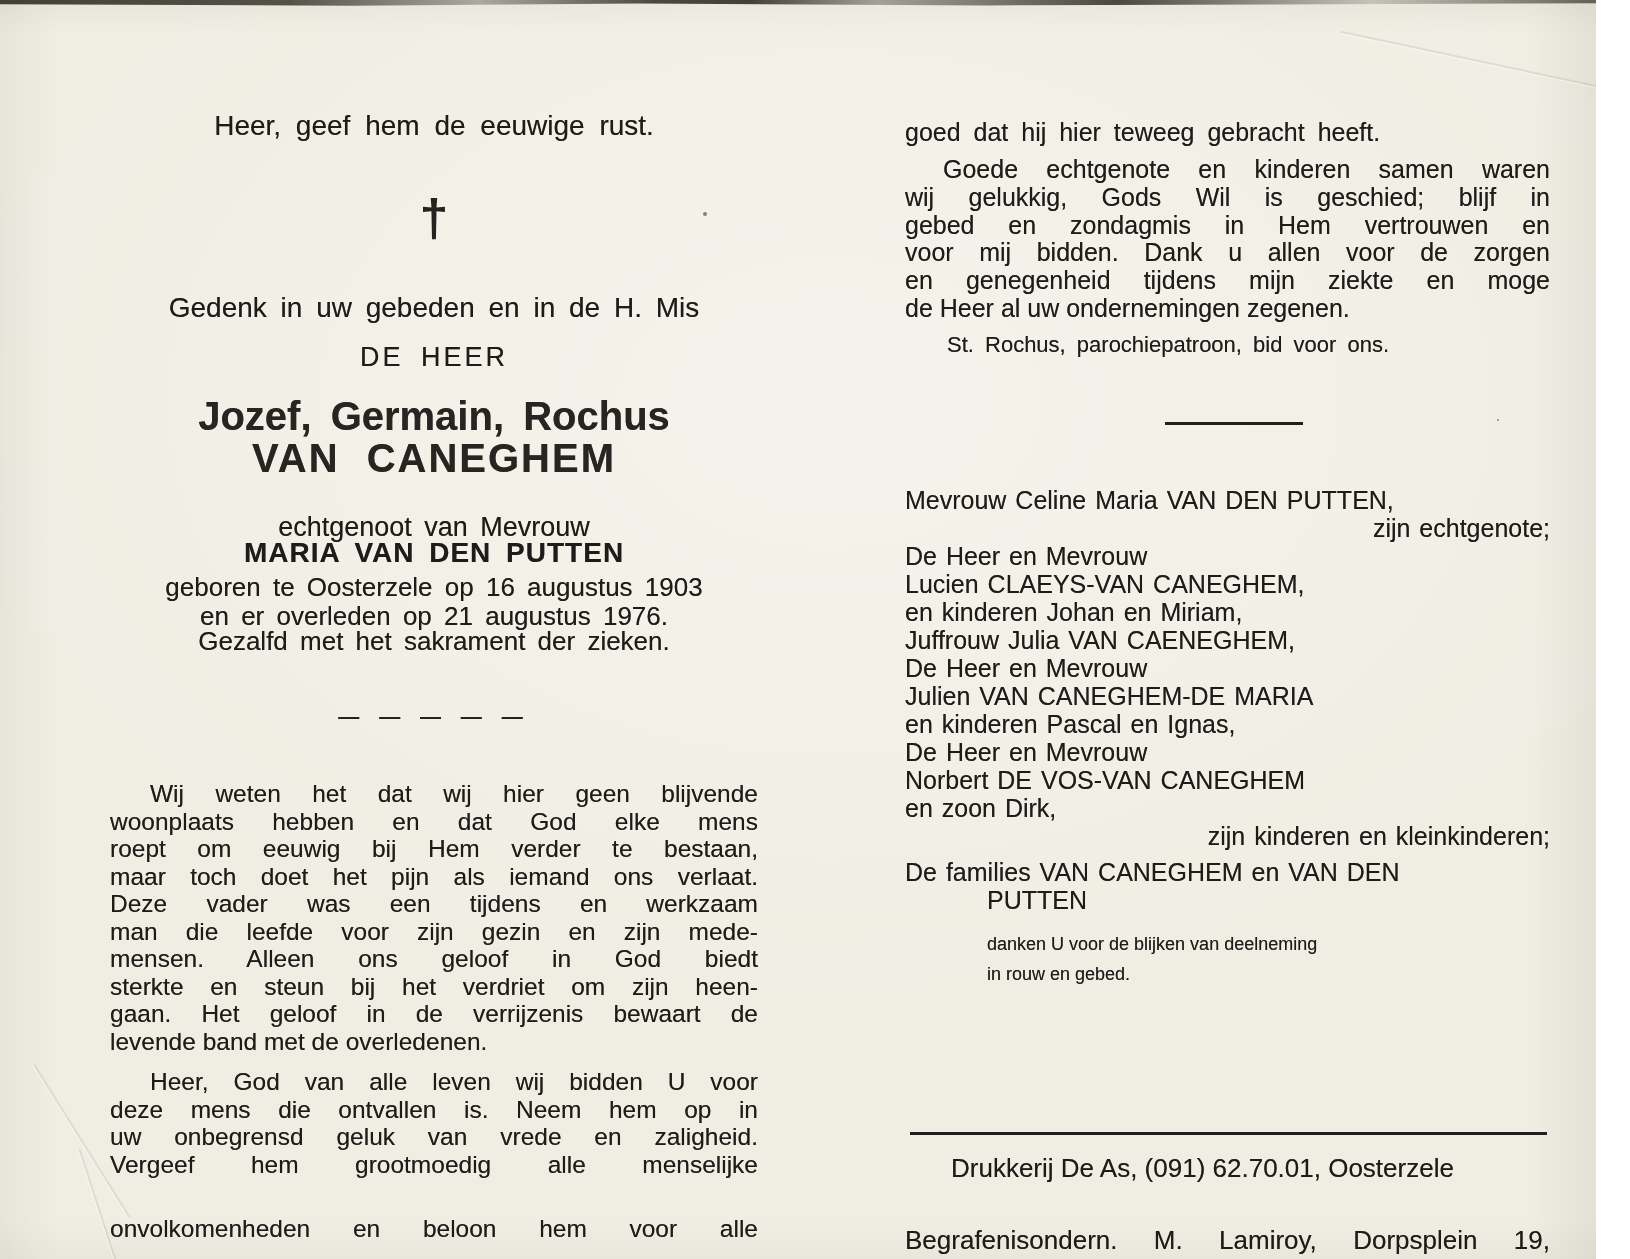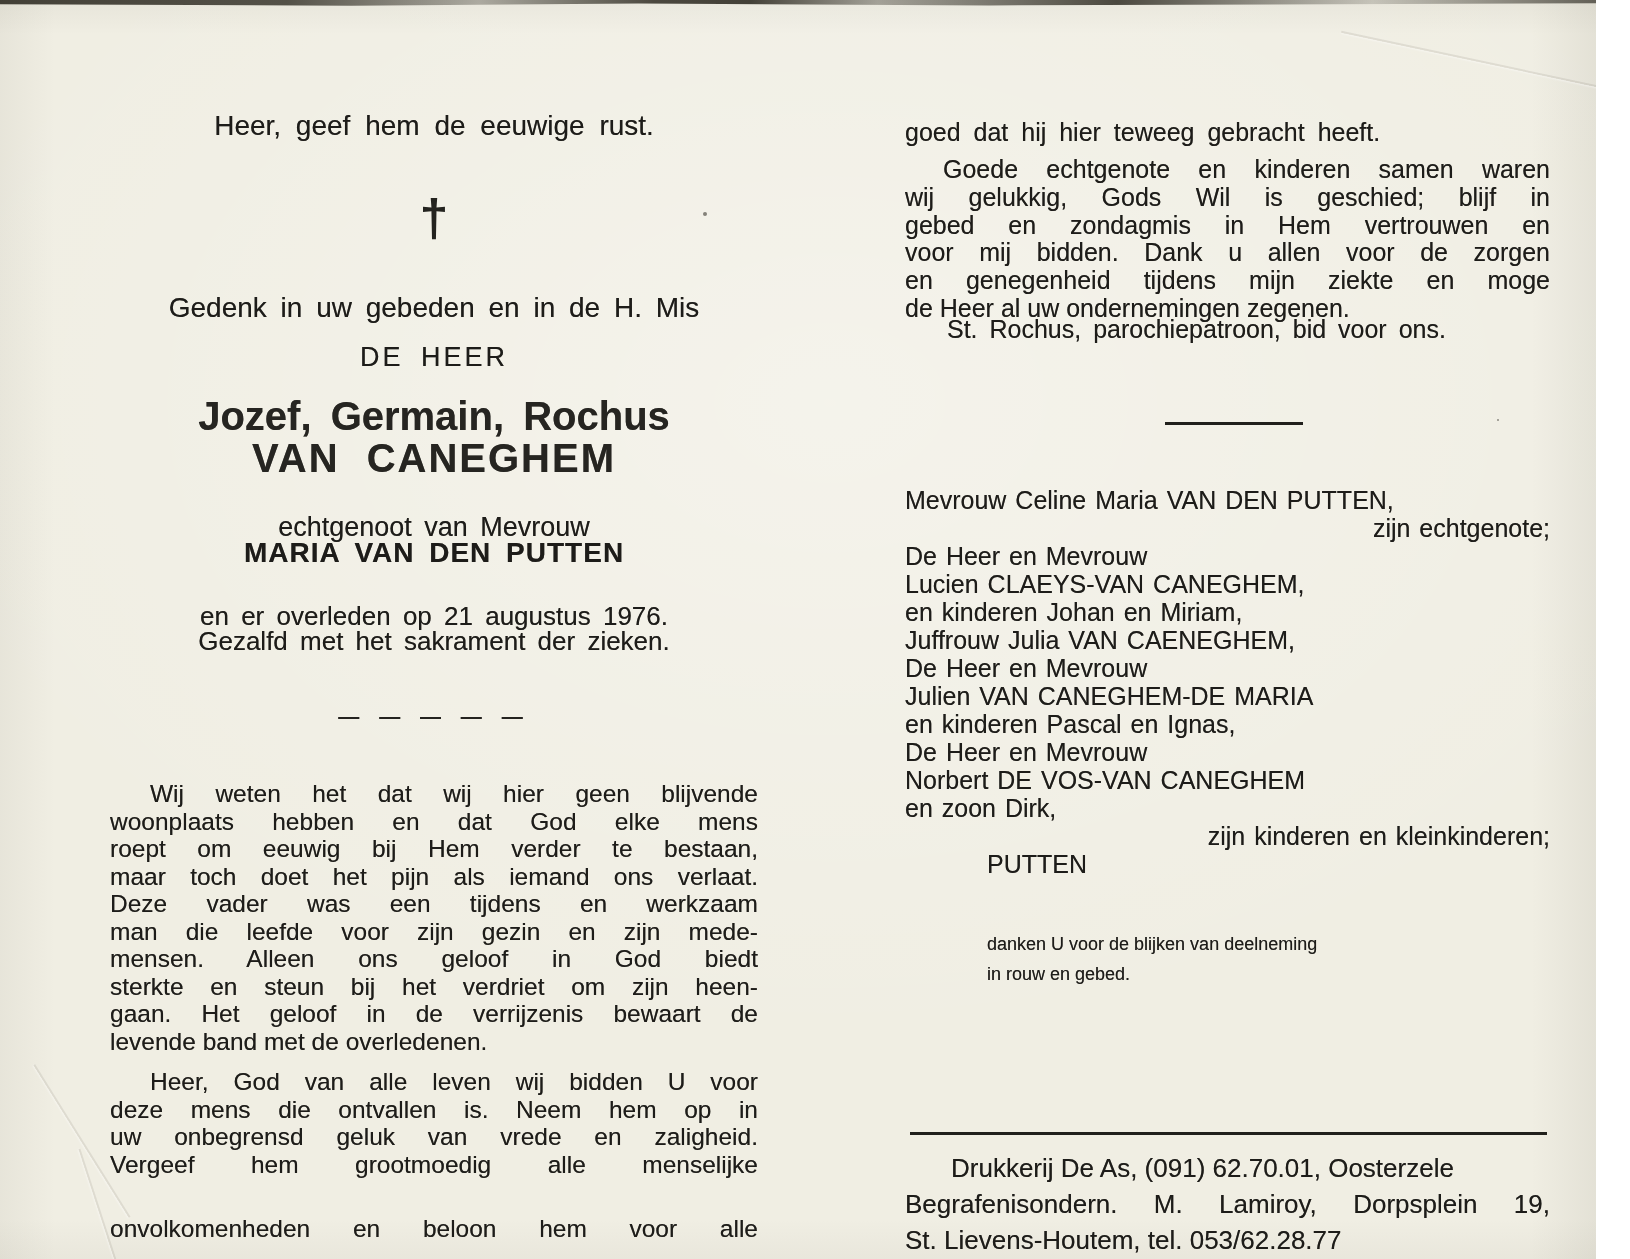--- a/index.html
+++ b/index.html
@@ -50,42 +50,42 @@
   .para > div:first-child { text-indent: 40px; }
   .para > div:last-child  { text-align-last: left; }
   .para1 { top: 780px; }
   .para2 { top: 1068px; }
   .para2 > div:last-child { text-align-last: justify; margin-top: 37px; } 
 
   
   .cont   { top: 118px; font-size: 25px; word-spacing: 6px; }
   .rpara  { top: 156px; font-size: 25px; line-height: 27.8px; }
   .rpara > div:first-child { text-indent: 38px; }
-  .patron { top: 315px; font-size: 25px; word-spacing: 5px; text-indent: 42px; }
+  .patron { top: 332px; font-size: 22px; word-spacing: 5px; text-indent: 42px; }
 
   .hdivider {
     position: absolute; top: 422px; left: 260px;
     width: 138px; height: 3px; background: #21201c;
   }
 
   .fam { top: 486px; font-size: 25px; line-height: 28px; word-spacing: 2px; }
   .fam .fl.right  { text-align: right; }
   .fam .fl.gap    { margin-top: 8px; }
   .fam .fl.indent { text-indent: 82px; }
 
   .thanks { top: 930px; font-size: 18px; line-height: 29.5px; }
   .thanks > div { text-indent: 82px; }
 
   .footer-rule {
     position: absolute; top: 1132px; left: 5px;
     width: 637px; height: 3px; background: #21201c;
   }
   .printer { top: 1150px; font-size: 26px; line-height: 36px; }
   .printer > div:first-child { text-indent: 46px; }
-  .printer > div:nth-child(2) { text-align: justify; text-align-last: justify; }
+  .printer > div:nth-child(2) { text-align: justify; text-align-last: justify; margin-top: 36px; }
 
   
   .edge-top {
     position: absolute; top: 0; left: 0; width: 100%; height: 6px;
     background:
       linear-gradient(90deg,
         rgba(58,55,46,0.95) 0%, rgba(58,55,46,0.85) 18%, rgba(58,55,46,0.35) 30%,
         rgba(58,55,46,0.9) 41%, rgba(58,55,46,0.95) 47%, rgba(58,55,46,0.4) 55%,
         rgba(58,55,46,0.9) 70%, rgba(58,55,46,0.2) 86%, rgba(58,55,46,0.75) 100%);
     clip-path: polygon(0 0, 100% 0, 100% 55%, 62% 90%, 40% 60%, 22% 95%, 0 70%);
@@ -104,20 +104,21 @@
 
   <div class="page page-left">
     <div class="abs ctr ink opening">Heer, geef hem de eeuwige rust.</div>
     <div class="abs ctr cross">†</div>
     <div class="abs ctr ink remember">Gedenk in uw gebeden en in de H. Mis</div>
     <div class="abs ctr ink title-prefix">DE HEER</div>
     <div class="abs ctr ink name1">Jozef, Germain, Rochus</div>
     <div class="abs ctr ink name2">VAN CANEGHEM</div>
     <div class="abs ctr ink spouse-intro">echtgenoot van Mevrouw</div>
     <div class="abs ctr ink spouse-name">MARIA VAN DEN PUTTEN</div>
+    <div class="abs ctr ink vitals1">geboren te Oosterzele op 16 augustus 1903</div>
     <div class="abs ctr ink vitals2">en er overleden op 21 augustus 1976.</div>
     <div class="abs ctr ink vitals3">Gezalfd met het sakrament der zieken.</div>
     <div class="abs ctr ink dashes">— — — — —</div>
     <div class="abs ink para para1">
         <div>Wij weten het dat wij hier geen blijvende</div>
         <div>woonplaats hebben en dat God elke mens</div>
         <div>roept om eeuwig bij Hem verder te bestaan,</div>
         <div>maar toch doet het pijn als iemand ons verlaat.</div>
         <div>Deze vader was een tijdens en werkzaam</div>
         <div>man die leefde voor zijn gezin en zijn mede-</div>
@@ -156,20 +157,21 @@
       <div class="fl">Lucien CLAEYS-VAN CANEGHEM,</div>
       <div class="fl">en kinderen Johan en Miriam,</div>
       <div class="fl">Juffrouw Julia VAN CAENEGHEM,</div>
       <div class="fl">De Heer en Mevrouw</div>
       <div class="fl">Julien VAN CANEGHEM-DE MARIA</div>
       <div class="fl">en kinderen Pascal en Ignas,</div>
       <div class="fl">De Heer en Mevrouw</div>
       <div class="fl">Norbert DE VOS-VAN CANEGHEM</div>
       <div class="fl">en zoon Dirk,</div>
       <div class="fl right">zijn kinderen en kleinkinderen;</div>
+      <div class="fl gap">De families VAN CANEGHEM en VAN DEN</div>
       <div class="fl indent">PUTTEN</div>
     </div>
 
     <div class="abs ink thanks">
         <div>danken U voor de blijken van deelneming</div>
         <div>in rouw en gebed.</div>
       </div>
 
     <div class="footer-rule"></div>
     <div class="abs ink printer">

